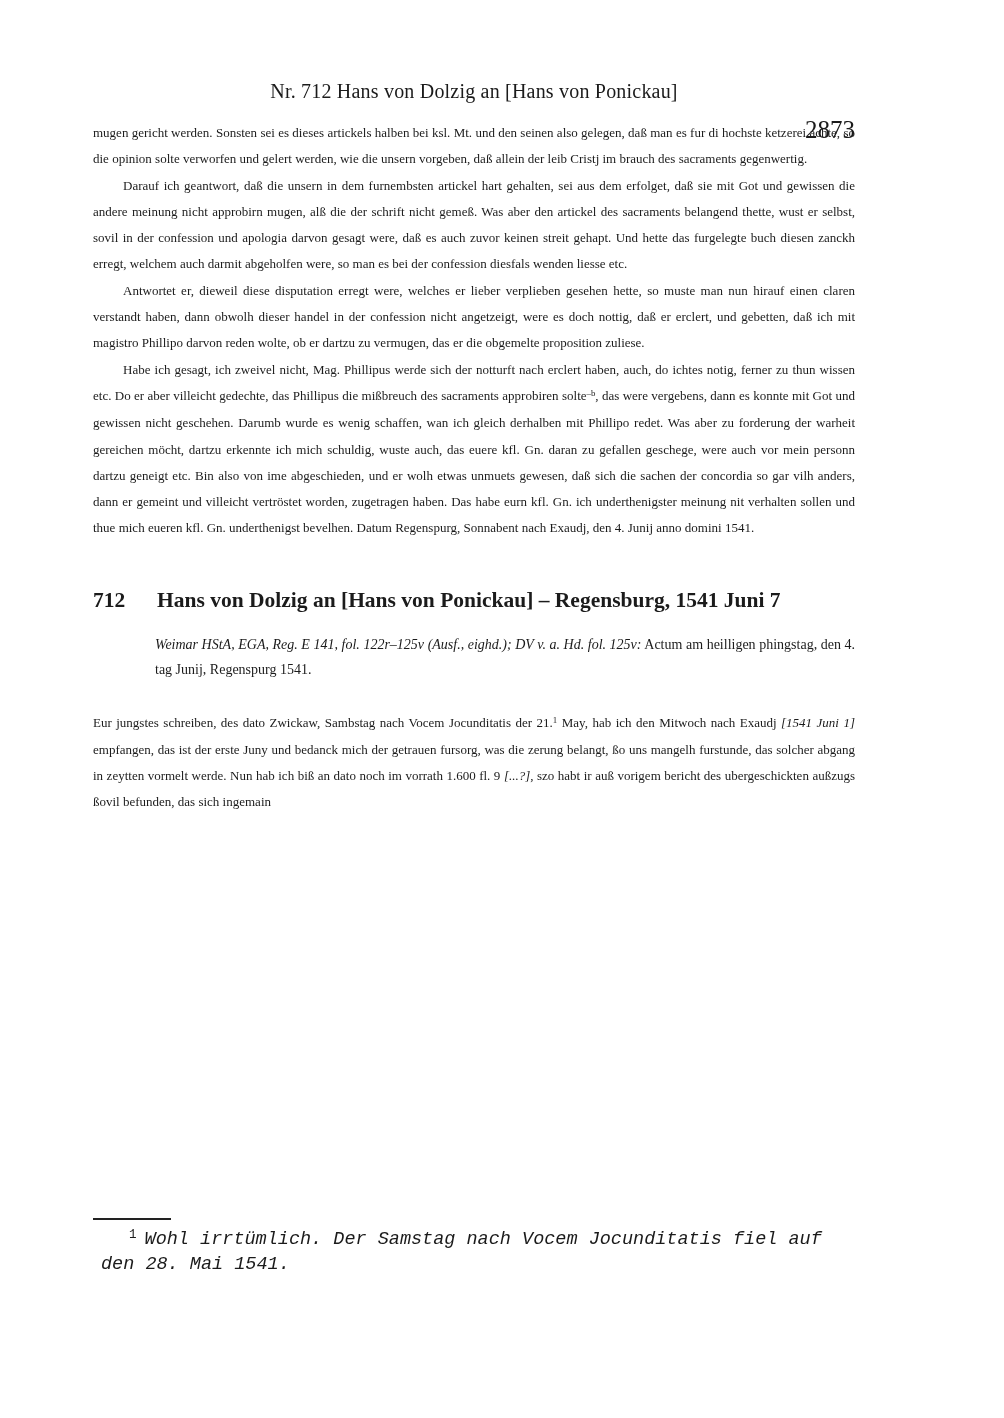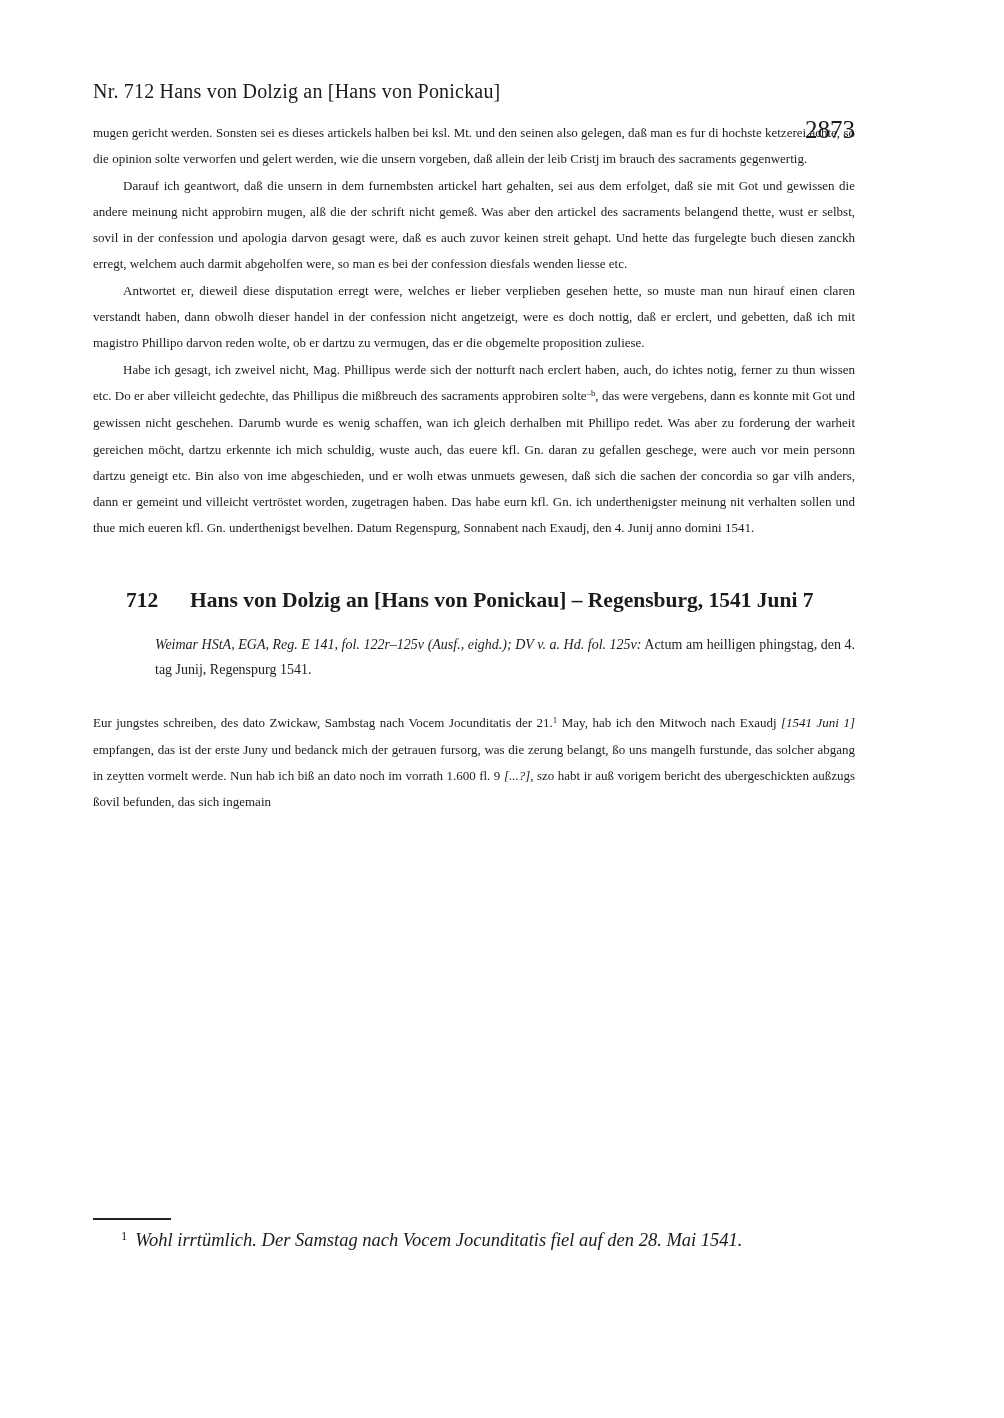--- a/index.html
+++ b/index.html
@@ -6,49 +6,49 @@
   .page{
     position:relative;
     width:1004px;height:1418px;
     margin:0 auto;
     background:#ffffff;
     color:#1b1b1b;
     font-family:"Liberation Serif","DejaVu Serif",serif;
     overflow:hidden;
   }
   .running-head-row{position:absolute;left:93px;top:80px;width:762px;height:30px;}
-  .running-head{font-size:20px;letter-spacing:.2px;}
+  .running-head{text-align:center;font-size:20px;letter-spacing:.2px;}
   .folio{position:absolute;right:0;top:-4px;font-size:25px;margin-top:40px;}
   .content{position:absolute;left:93px;top:120px;width:762px;}
   .para{
     margin:0;
     font-size:13px;
     line-height:26.3px;
     text-align:justify;
     hyphens:none;
   }
   .para.indent{text-indent:30px;}
   .entry-heading{
     margin:44px 0 0 0;
     font-size:21.5px;
     font-weight:bold;
     line-height:28px;
   }
-  .entry-number{display:inline-block;width:64px;margin-left:33px;}
+  .entry-number{display:inline-block;width:64px;}
   .source-note{
     margin:18px 0 0 62px;
     width:700px;
     font-size:14px;
     line-height:25.4px;
     text-align:justify;
   }
   .letter-text{margin-top:27px;}
   .footnote{position:absolute;left:93px;top:1218px;width:762px;}
   .footnote-rule{width:78px;border-top:2px solid #222;margin:0 0 8px 0;}
-  .footnote-text{margin:0;font-size:18.5px;line-height:24px;}
+  .footnote-text{margin:8px;font-size:18.5px;line-height:24px;font-family:Liberation Mono, monospace;}
   .fn-marker{margin-right:8px;margin-left:28px;}
   .it{font-style:italic;}
   .sup{font-size:.68em;position:relative;top:-.45em;}
 </style>
 </head>
 <body>
 
 <div class="page">
 
   <header class="running-head-row">

